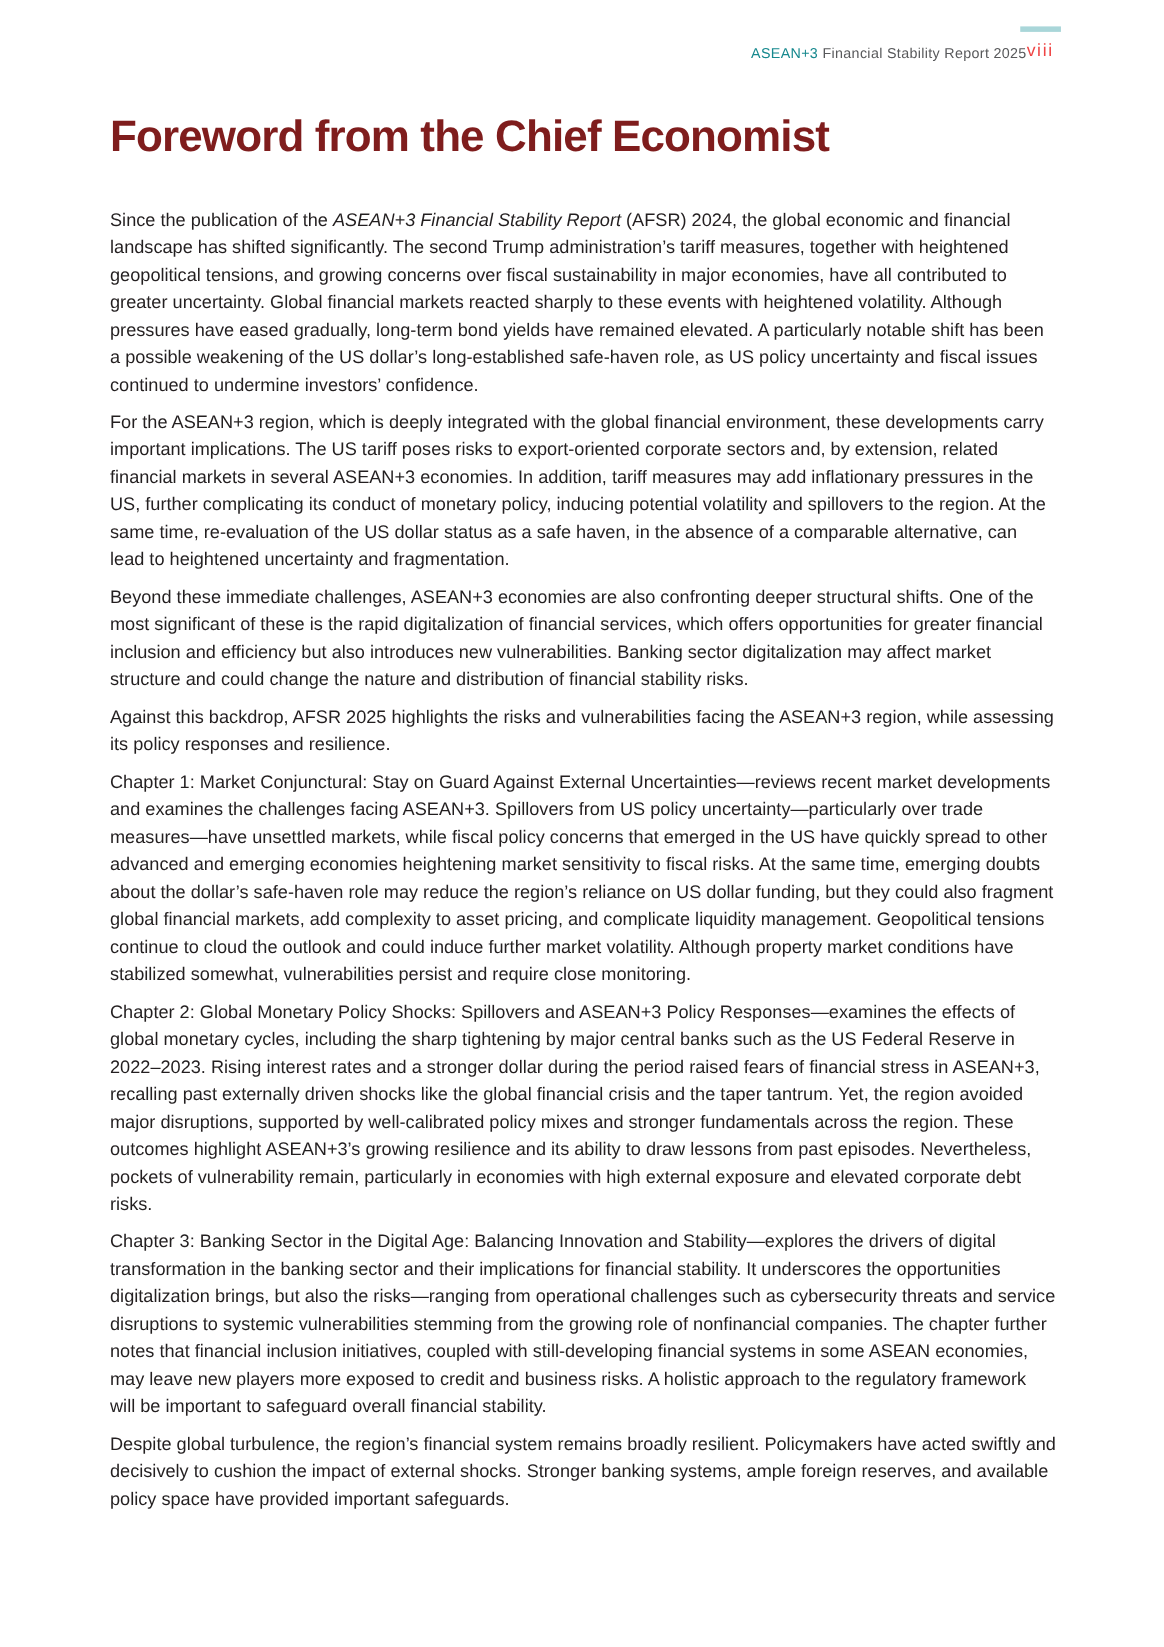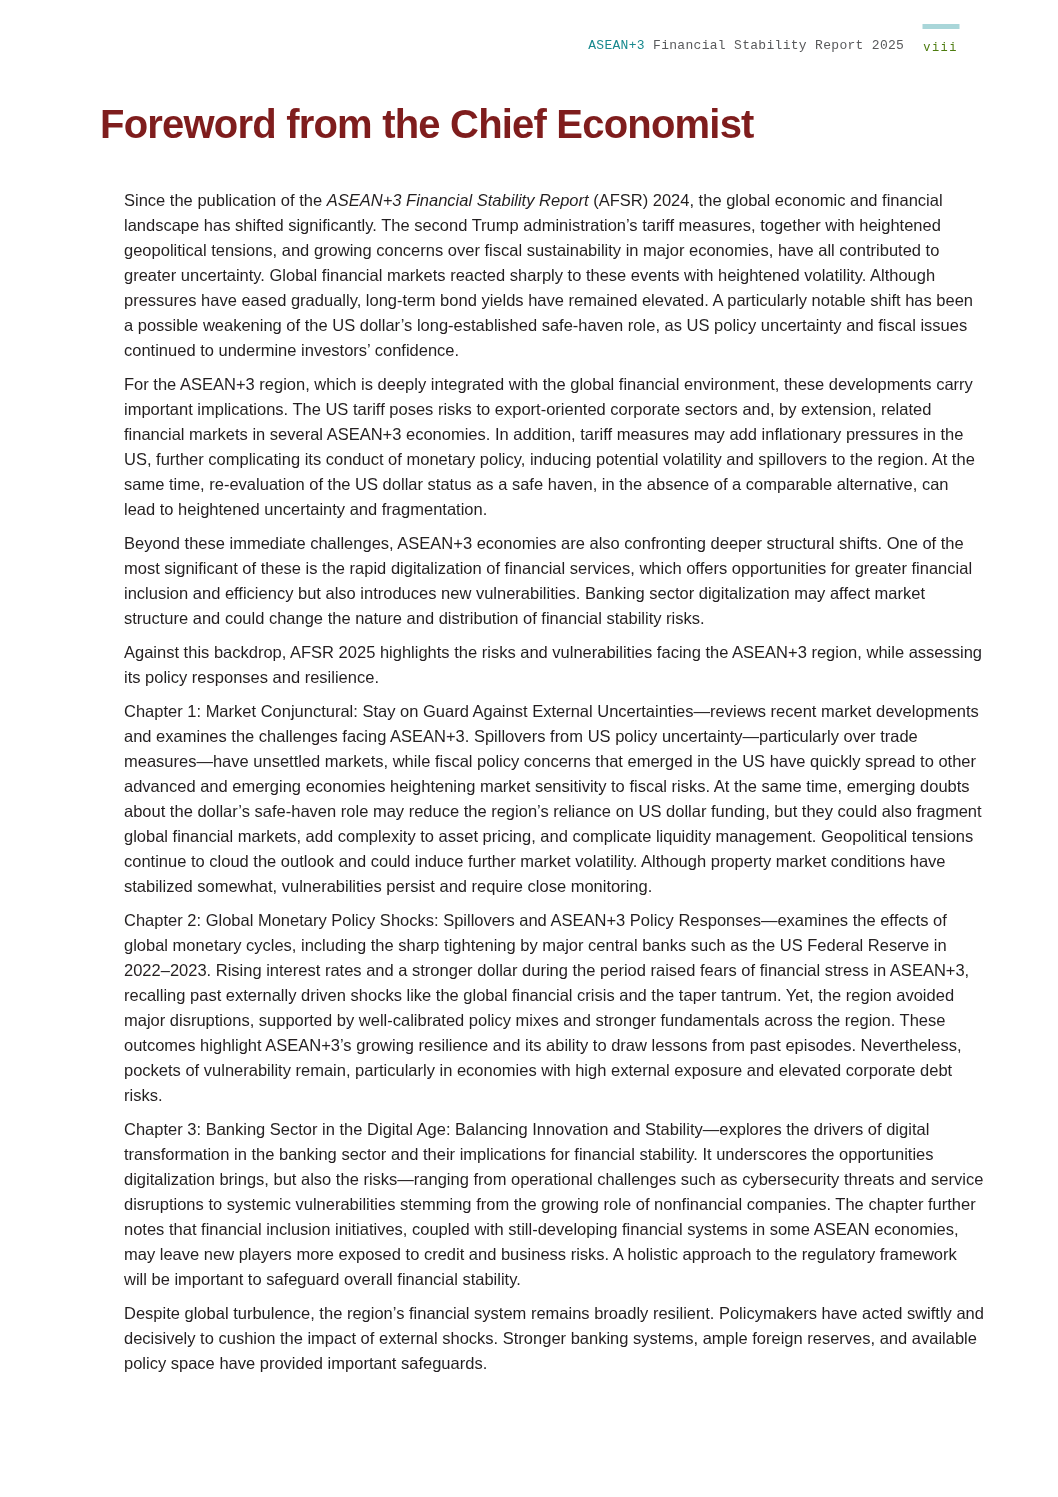--- a/index.html
+++ b/index.html
@@ -11,24 +11,22 @@
     position: relative;
     overflow: hidden;
     font-family: "Liberation Sans", sans-serif;
   }
   .content {
     padding: 38px 100px 0 100px;
   }
   .page-header {
     display: flex;
     justify-content: flex-end;
-    align-items: flex-start;
-    gap: 19px;
+    align-items: flex-end;
     height: 18px;
-    font-family: Liberation Mono, monospace;
   }
   .header-line {
     font-size: 13px;
     letter-spacing: 0.3px;
     color: #58595B;
     white-space: nowrap;
   }
   .brand { color: #17898E; }
   .page-num-wrap {
     position: relative;
@@ -37,40 +35,39 @@
   .page-num-bar {
     position: absolute;
     top: -14px;
     left: 50%;
     transform: translateX(-50%);
     width: 37px;
     height: 5px;
     background: #A9D6D9;
   }
   .page-num {
-    font-size: 12px;
-    color: #4d7c0f;
+    font-size: 16px;
+    color: #ef4444;
     letter-spacing: 1.5px;
   }
   h1.page-title {
     margin: 46px 0 0 0;
     font-size: 40px;
     line-height: 1.1;
     font-weight: bold;
     letter-spacing: -0.8px;
     color: #7f1d1d;
   }
   .body-text {
     margin-top: 42px;
     width: 860px;
     font-size: 16.5px;
     line-height: 25px;
     color: #231F20;
     text-align: left;
-    margin-left: 24px;
   }
   .body-text p { margin: 0 0 9px 0; }
   .italic { font-style: italic; }
 </style>
 </head>
 <body>
 
 <div class="page">
   <div class="content">
 

